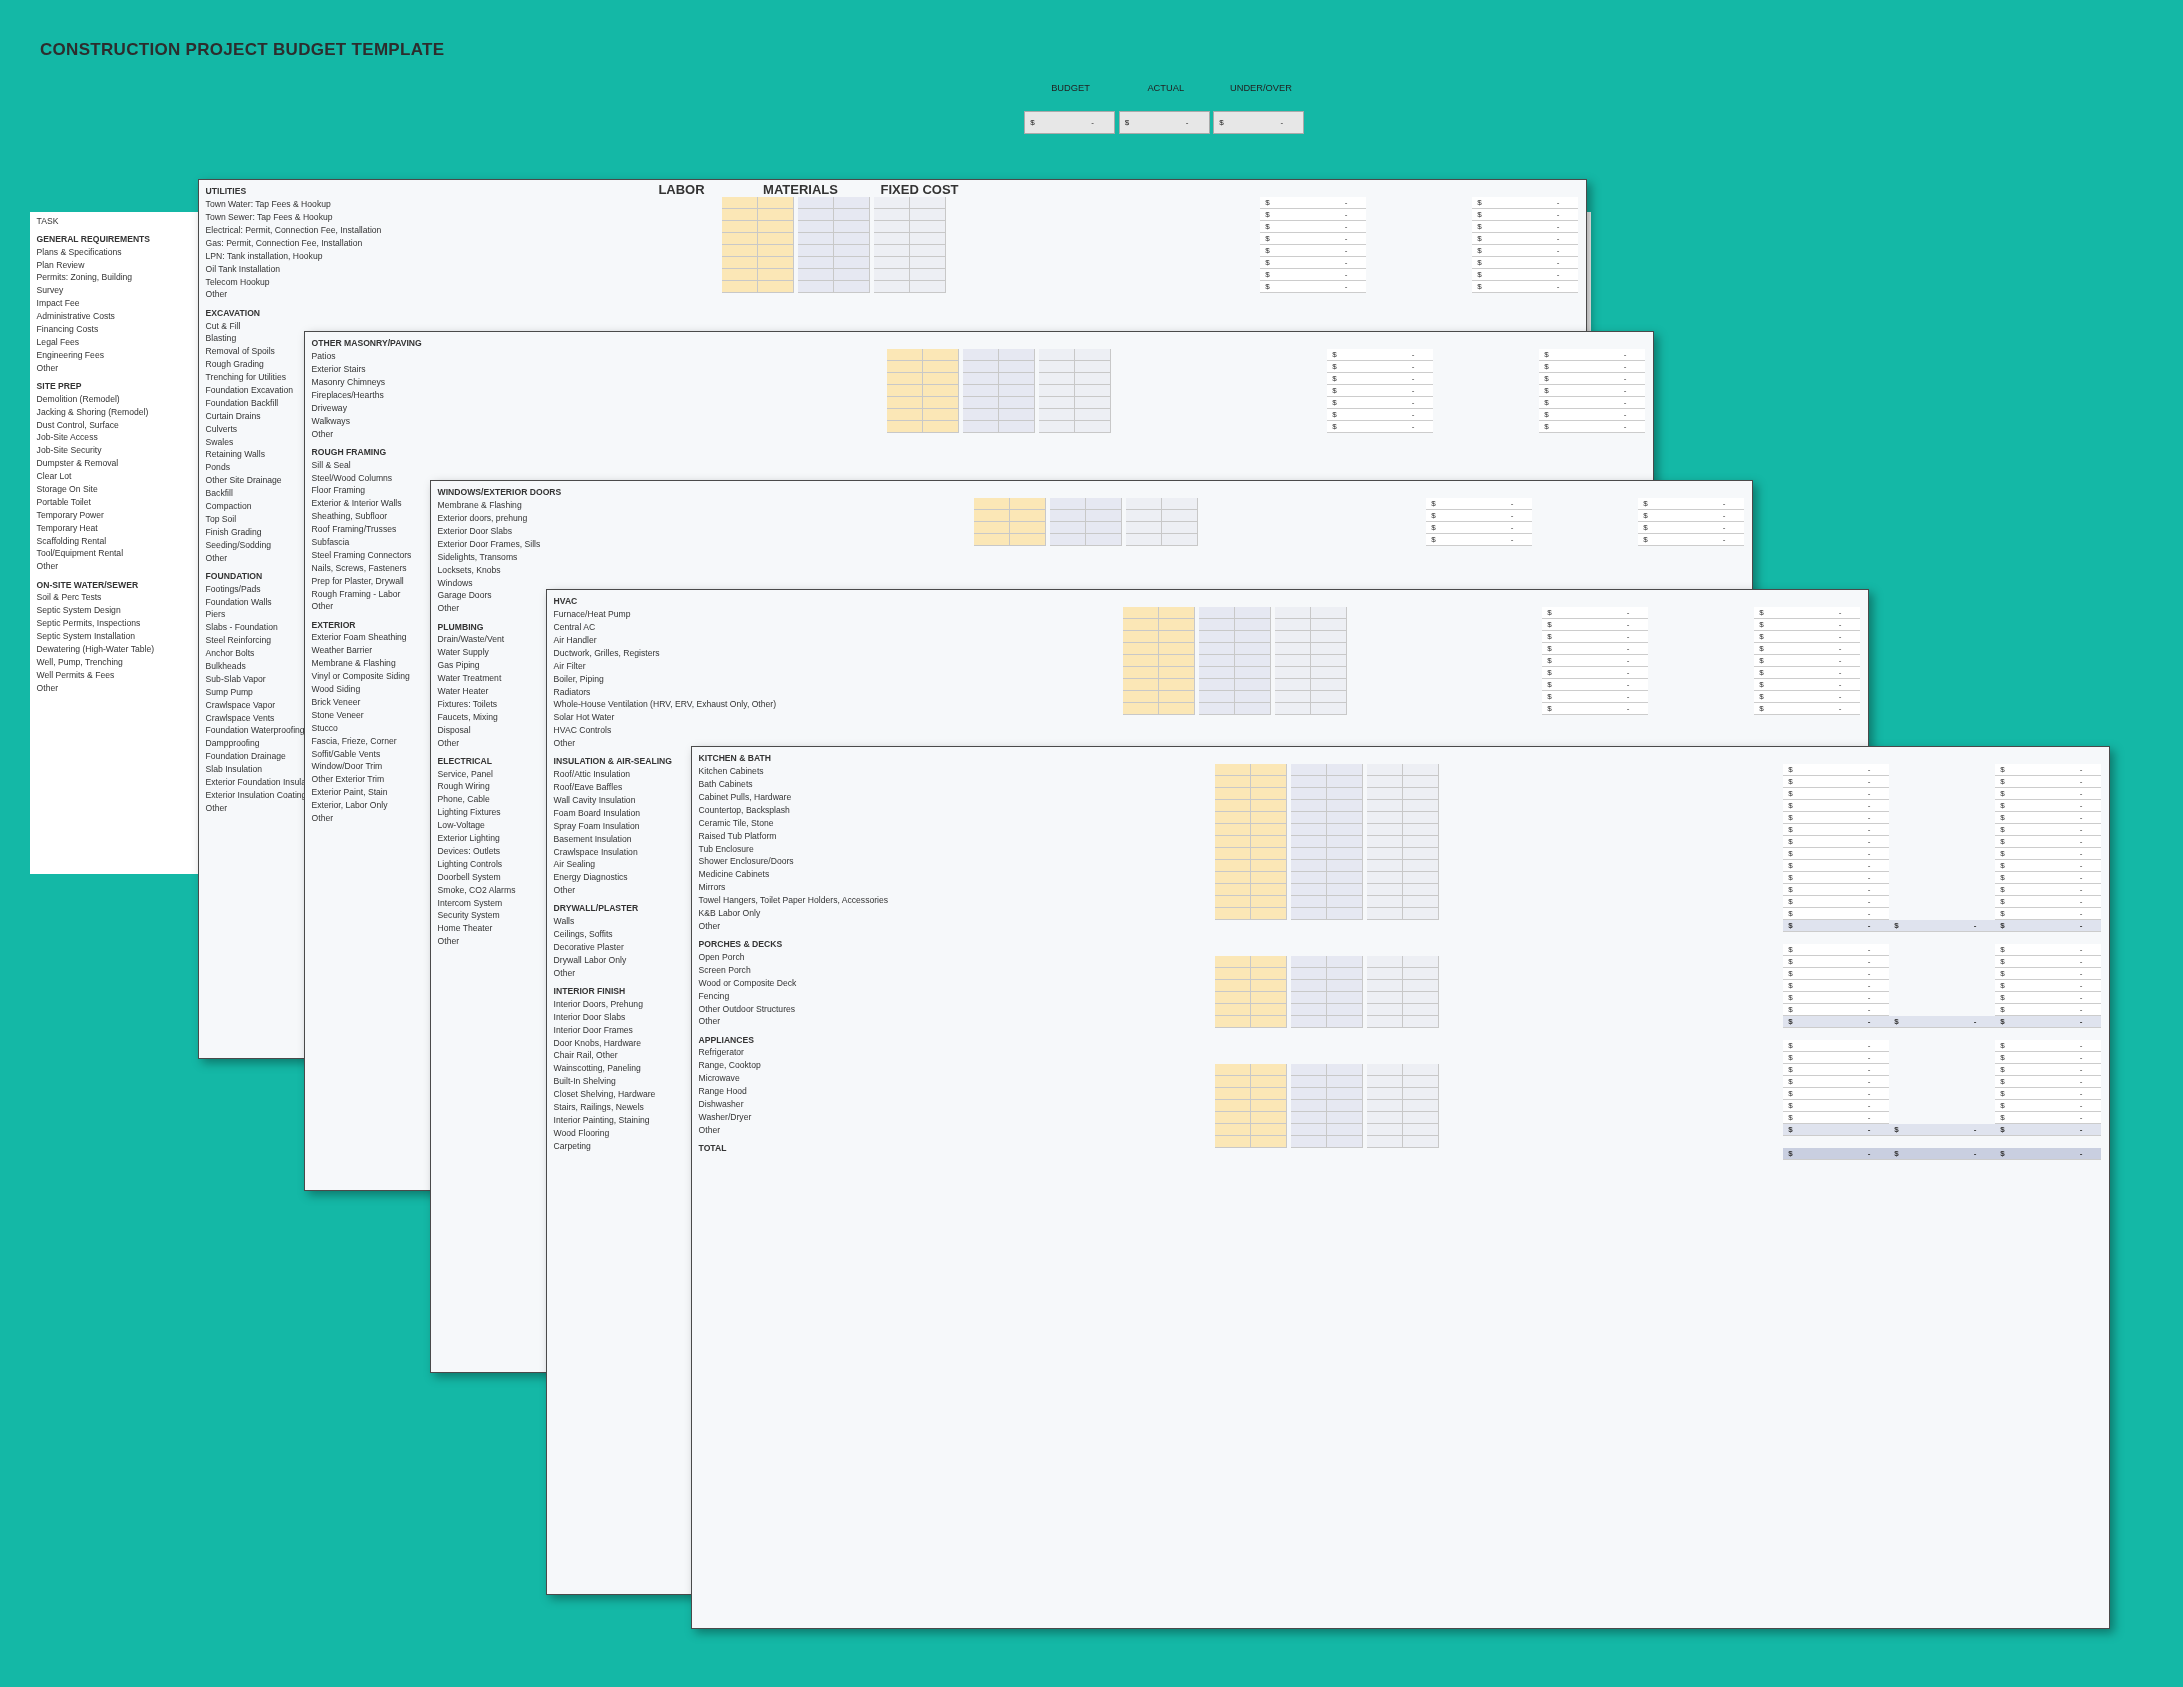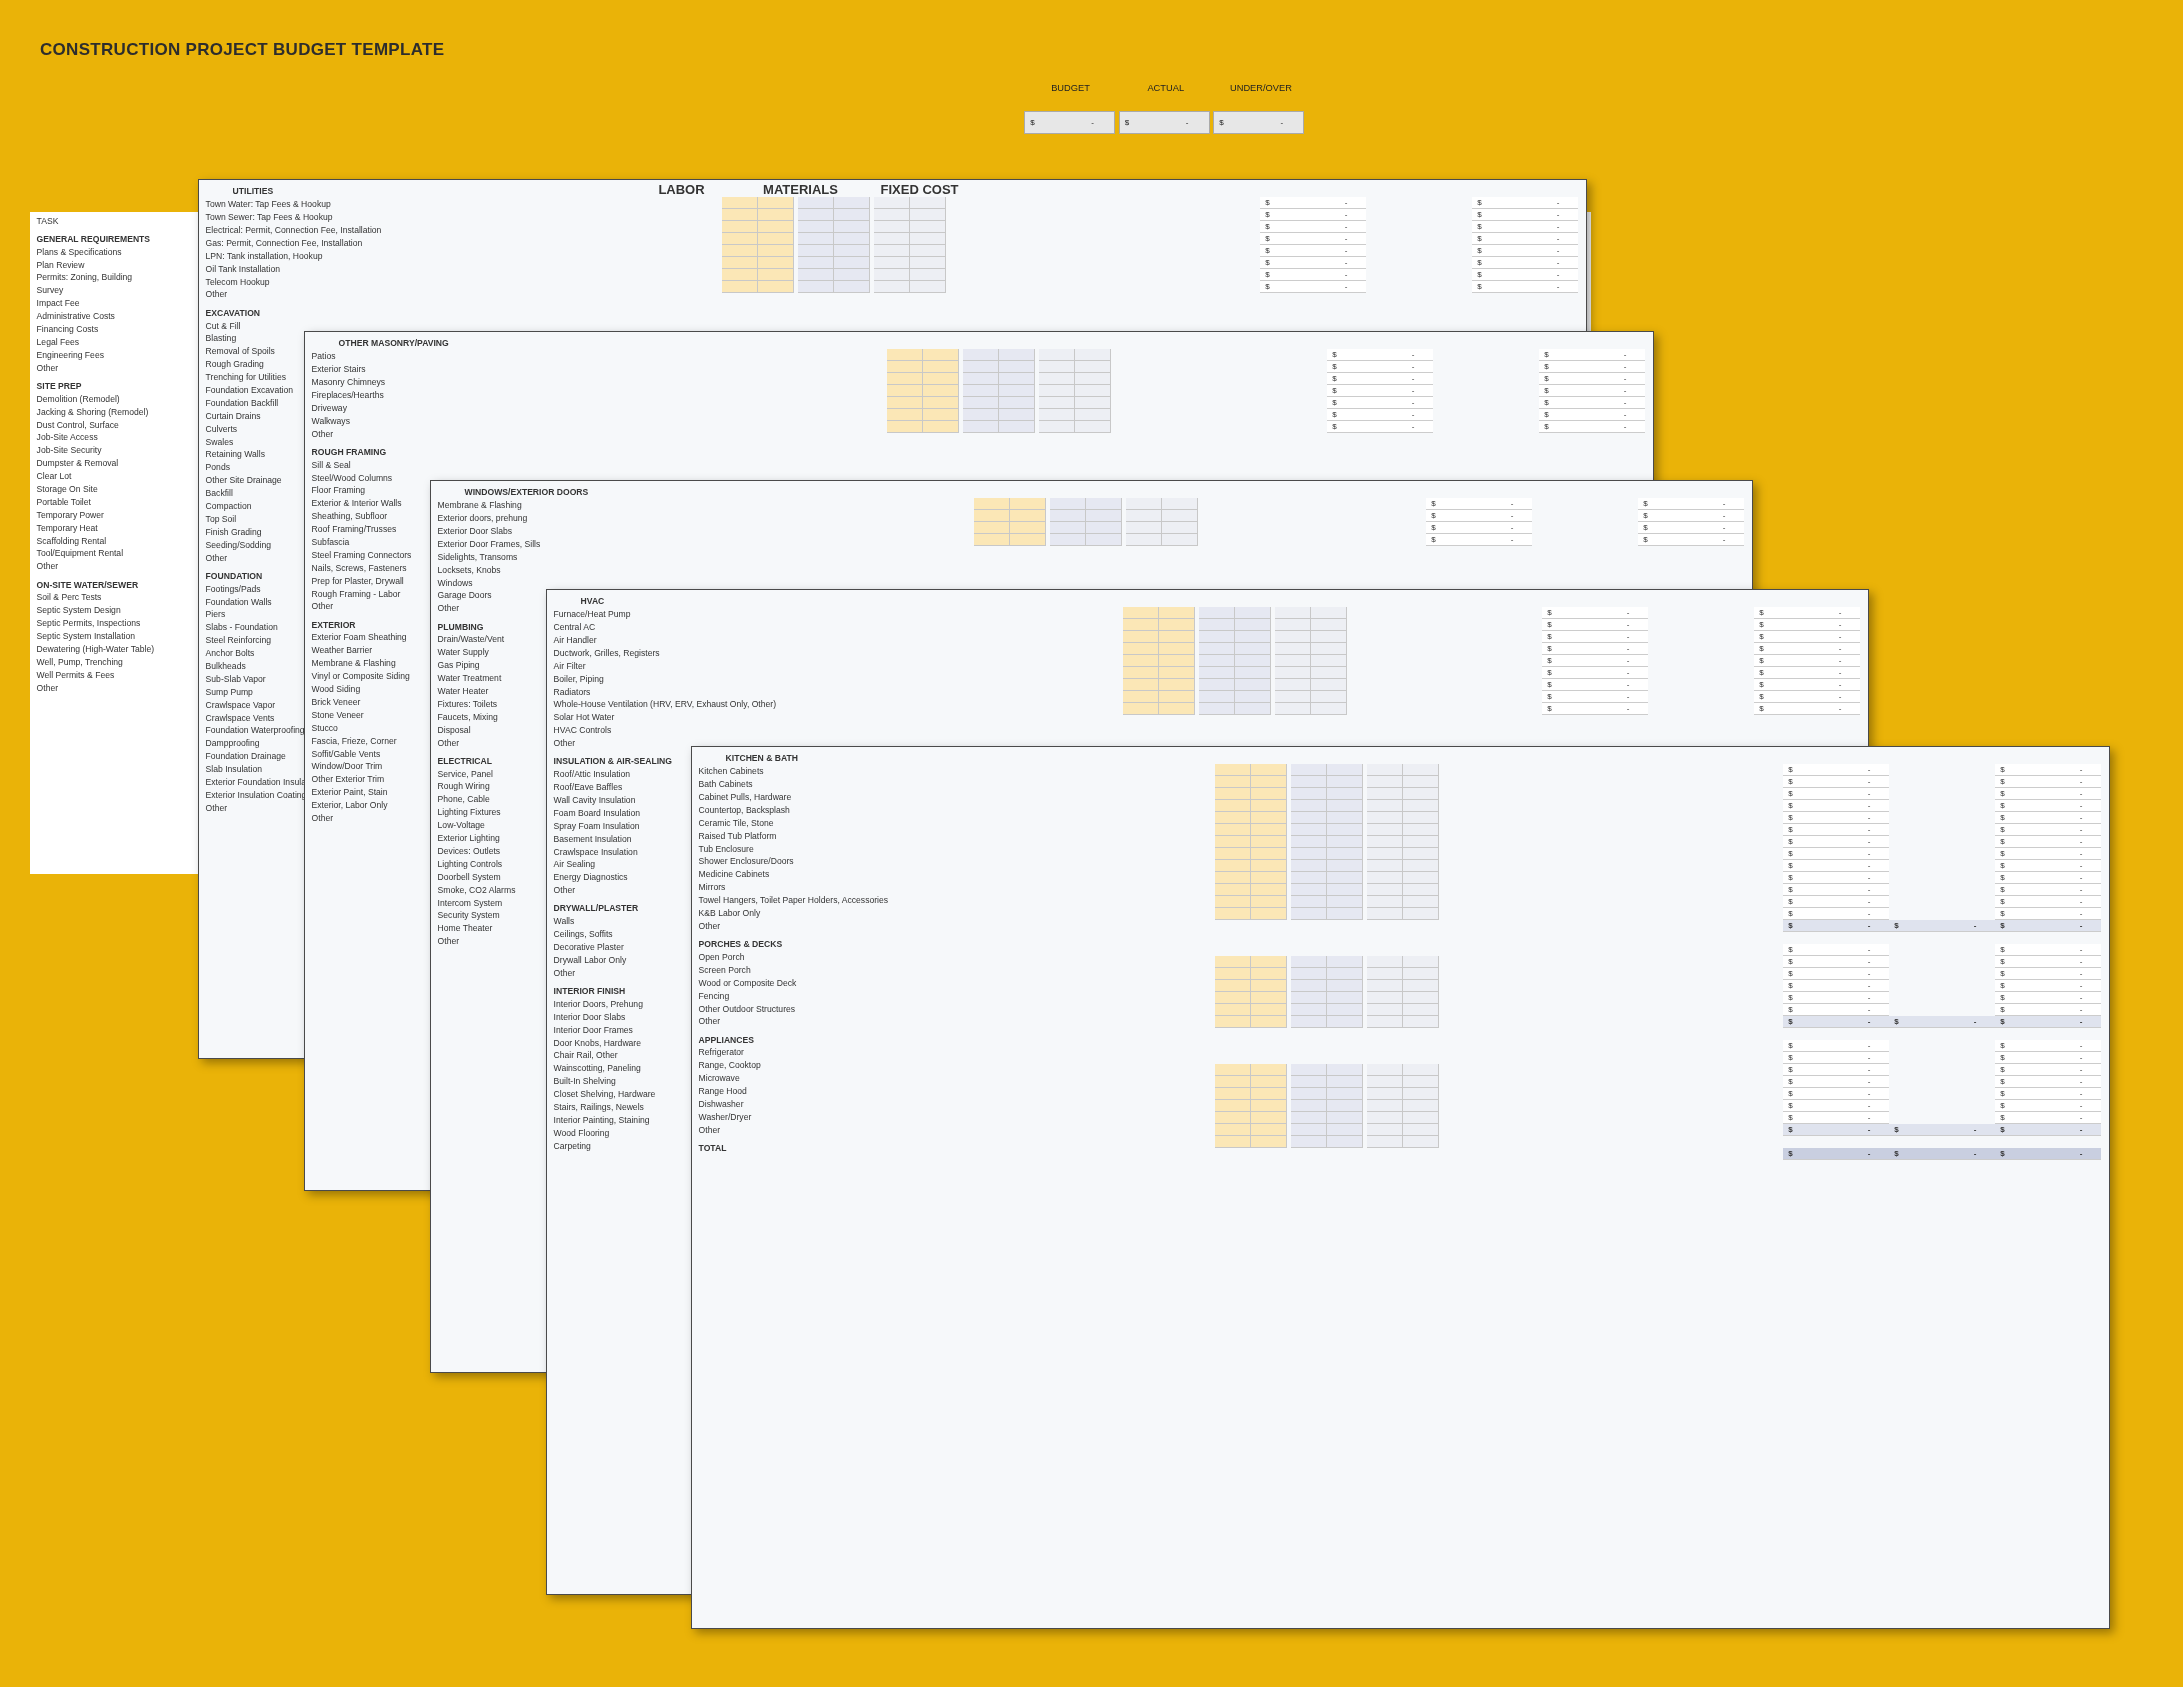--- a/index.html
+++ b/index.html
@@ -7,21 +7,21 @@
     padding: 0;
     background: #fff;
     font-family: "Segoe UI", Arial, sans-serif;
     font-size: 8px;
     color: #222;
   }
   .canvas {
     position: relative;
     width: 2183px;
     height: 1687px;
-    background: #eab308;
+    background: #14b8a6;
   }
   .title {
     position: absolute;
     left: 40px;
     top: 40px;
     font-size: 17px;
     font-weight: 700;
     letter-spacing: 0.3px;
     color: #2d2d2d;
   }
@@ -56,21 +56,21 @@
     background: #f6f8fa;
     border: 0.7px solid #4a4a4a;
     box-shadow: 4px 4px 9.3px rgba(0,0,0,0.35);
     padding: 5.3px 6.6px 6.6px 6.6px;
     box-sizing: border-box;
     font-size: 8.6px;
     color: #333;
   }
   .layer .row { white-space: nowrap; line-height: 1.5; }
   .layer .row.bold { font-weight: 700; margin-top: 5.3px; }
-  .layer .row.first { margin-top: 0; margin-left: 27px; }
+  .layer .row.first { margin-top: 0; }
   
   #layer1 { left: 30px;  top: 212px;  width: 1561px; height: 662px; padding-top:2.6px; box-shadow:none; border:none; background:#fff;}
   #layer1 .row { font-size:8.6px; color:#333; }
   #layer2 { left: 198px; top: 179px;  width: 1389px; height: 880px; }
   #layer3 { left: 304px; top: 331px;  width: 1350px; height: 860px; }
   #layer4 { left: 430px; top: 480px;  width: 1323px; height: 893px; }
   #layer5 { left: 546px; top: 589px;  width: 1323px; height: 1006px; }
   #layer6 { left: 691px;top: 746px; width: 1419px; height: 883px; }
 
   .budgetcols {

